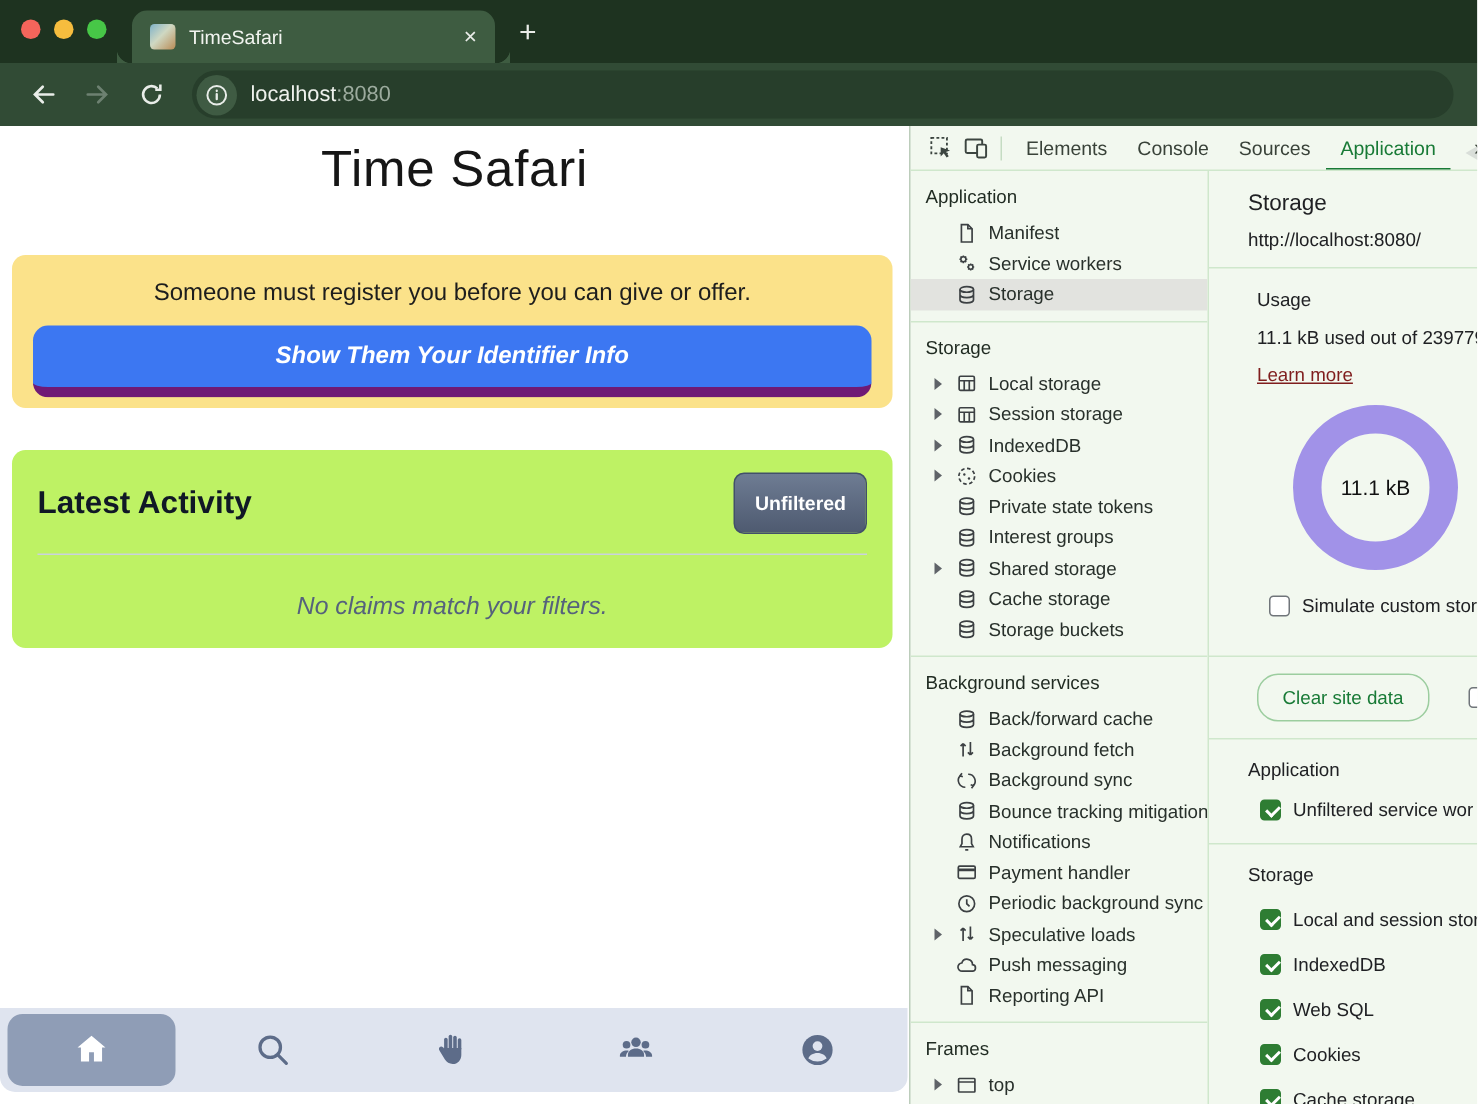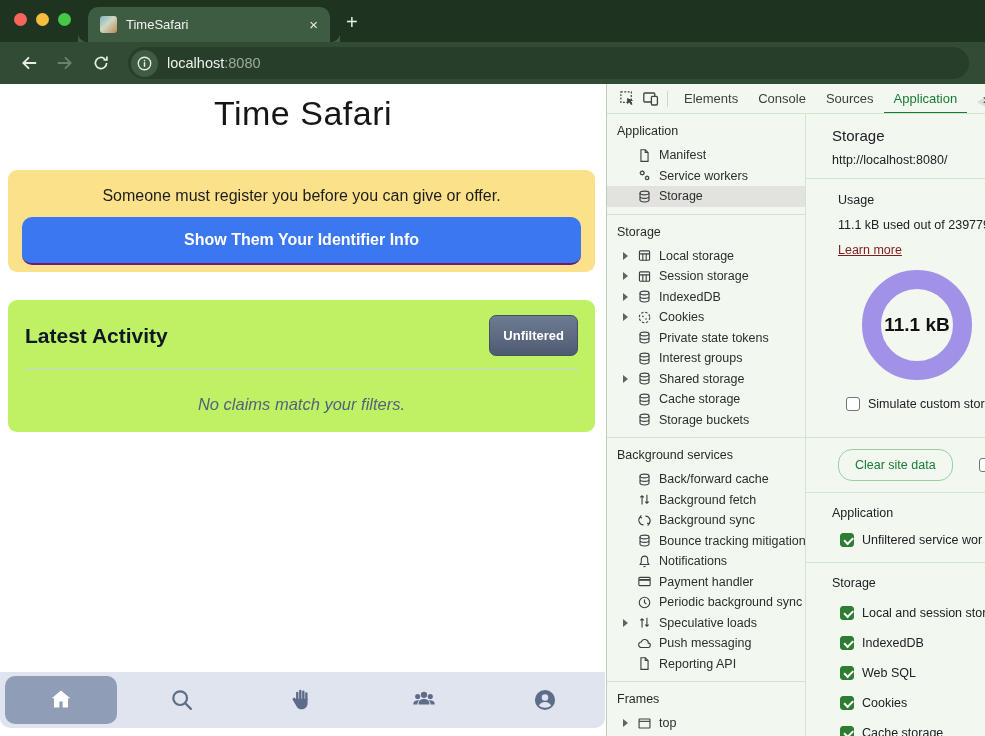--- a/index.html
+++ b/index.html
@@ -29,21 +29,21 @@
   .clip-arrow { position:absolute; right:-4px; top:53px; width:0; height:0; border-top:7px solid transparent; border-bottom:7px solid transparent; border-right:12px solid #d9ded9; }
 
   
   .content { display:flex; height:652px; }
   .main { position:relative; width:606px; background:#fff; overflow:hidden; }
 
   .page-title { text-align:center; margin-top:10px; font-size:34px; font-weight:500; color:#161616; letter-spacing:0.5px; }
 
   .alert { position:absolute; left:8px; top:86px; width:587px; height:102px; background:#fbe28a; border-radius:9px; text-align:center; }
   .alert-msg { padding-top:17px; font-size:16px; color:#1d1d1d; }
-  .alert-btn { display:block; margin:12px auto 0; width:559px; height:48px; background:#3c77f2; border:none; border-bottom:2px solid #701a75; border-radius:10px; color:#fff; font-size:16px; font-weight:bold; font-family:"Liberation Sans",sans-serif; cursor:pointer; }
+  .alert-btn { display:block; margin:12px auto 0; width:559px; height:48px; background:#3c77f2; border:none; border-bottom:7px solid #701a75; border-radius:10px; color:#fff; font-size:16px; font-weight:bold; font-family:"Liberation Sans",sans-serif; cursor:pointer;font-style:italic; }
 
   .card { position:absolute; left:8px; top:216px; width:587px; height:132px; background:#bef264; border-radius:9px; padding:15px 17px; }
   .card-head { display:flex; align-items:center; justify-content:space-between; }
   .card-title { font-size:21px; font-weight:800; color:#101826; }
   .filter-btn { height:41px; padding:12px 13px; border-radius:7px; border:1px solid #42506a; background:linear-gradient(#6e7c93,#4e5a70); color:#fff; font-size:13px; font-weight:600; font-family:"Liberation Sans",sans-serif; cursor:pointer; }
   .card-divider { margin-top:13px; border-top:1px solid #c9d2de; }
   .empty-msg { margin-top:25px; text-align:center; font-style:italic; font-size:16.5px; color:#55627c; }
 
   .bottomnav { position:absolute; left:0; top:588px; width:605px; height:56px; background:#dfe4ef; border-radius:0 0 10px 10px; display:flex; }
   .nav-slot { width:20%; display:flex; align-items:center; justify-content:center; }
@@ -71,21 +71,21 @@
   .dt-panel { flex:1; overflow:hidden; font-size:12.5px; color:#202124; }
   .p-sec { border-bottom:1px solid #cfe7cc; }
   .p-head { padding:13px 0 11px 26px; }
   .p-title { font-size:15px; margin-bottom:9px; }
   .p-origin { font-size:12.5px; }
   .sec-usage { padding:14px 0 26px 32px; }
   .sec-h { font-weight:normal; font-size:12.5px; }
   .usage-text { margin-top:11px; white-space:nowrap; }
   .learn-more { display:inline-block; margin-top:11px; color:#7f1d1d; text-decoration:underline; cursor:pointer; }
   .donut { margin:13px 0 0 24px; width:110px; height:110px; border-radius:50%; border:19px solid #a192e8; display:flex; align-items:center; justify-content:center; }
-  .donut-label { font-size:19px; font-weight:bold; color:#111; }
+  .donut-label { font-size:14px; font-weight:normal; color:#111; }
   .cb-row { display:flex; align-items:center; gap:8px; white-space:nowrap; }
   .sec-usage .cb-row { margin-top:17px; margin-left:8px; }
   .cb { width:14px; height:14px; flex:none; border:1.5px solid #70757a; border-radius:3px; background:#fff; position:relative; }
   .cb.checked { background:#2e7d33; border-color:#2e7d33; }
   .cb.checked::after { content:""; position:absolute; left:2.5px; top:3px; width:7px; height:3.5px; border-left:2px solid #fff; border-bottom:2px solid #fff; transform:rotate(-45deg); }
   .sec-clear { padding:11px 0 11px 32px; display:flex; align-items:center; gap:26px; white-space:nowrap; }
   .clear-btn { height:32px; padding:0 16px; border-radius:14px; border:1px solid #9ccd9f; background:transparent; color:#187a36; font-size:12.5px; font-family:"Liberation Sans",sans-serif; cursor:pointer; }
   .sec-app { padding:13px 0 15px 26px; }
   .sec-app .cb-row { margin-top:13px; margin-left:8px; }
   .sec-storage { padding:13px 0 13px 26px; border-bottom:none; }

